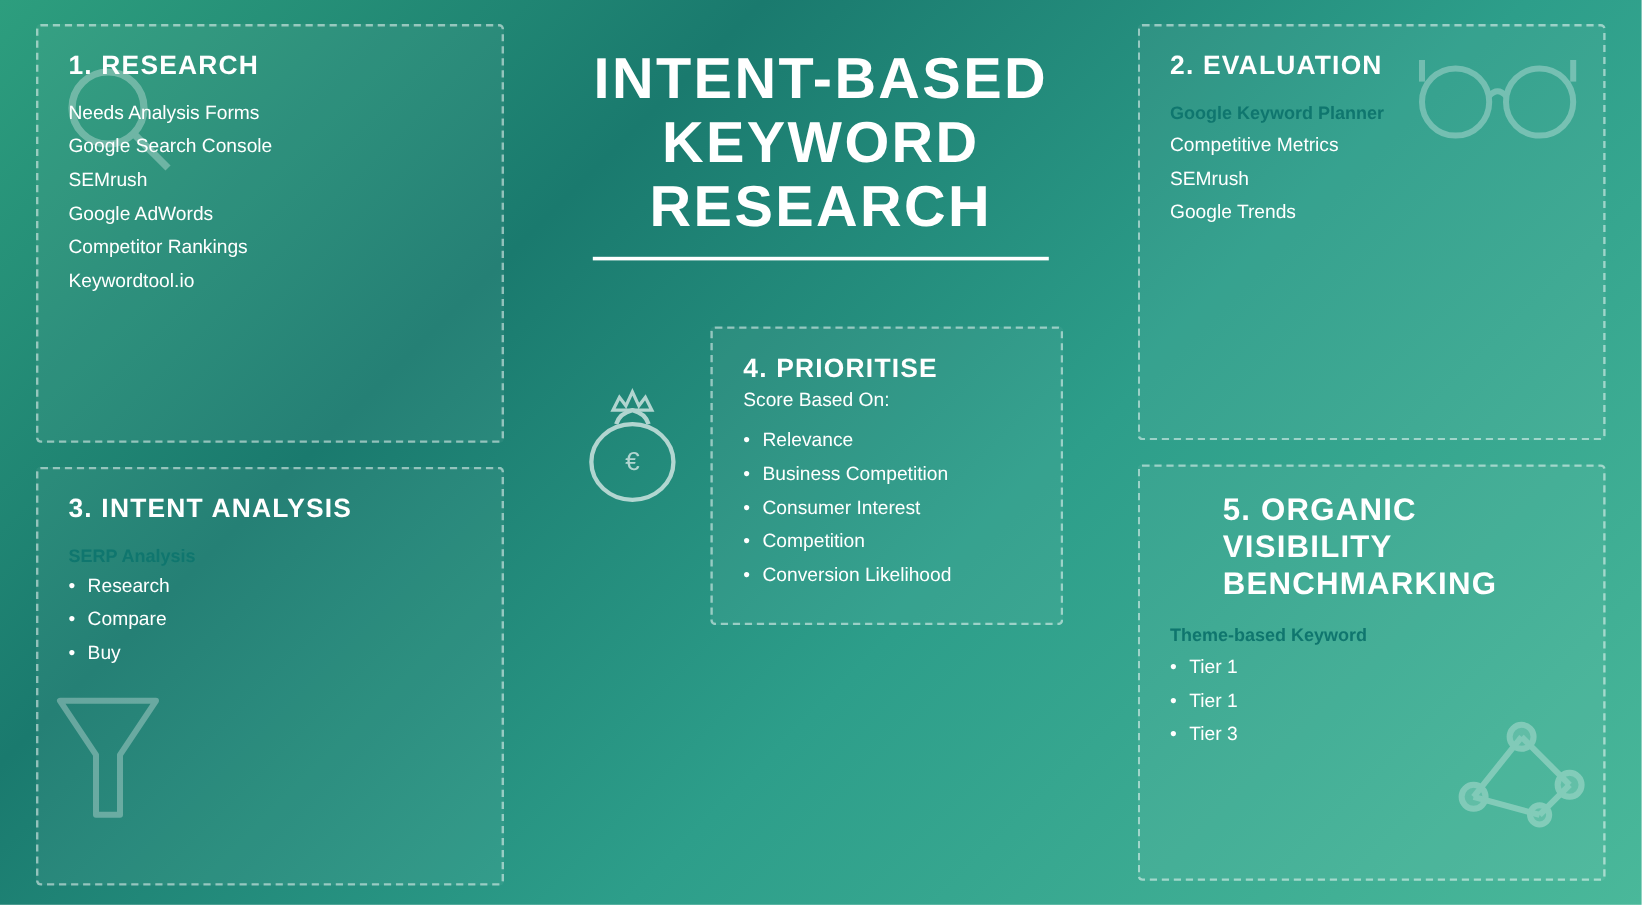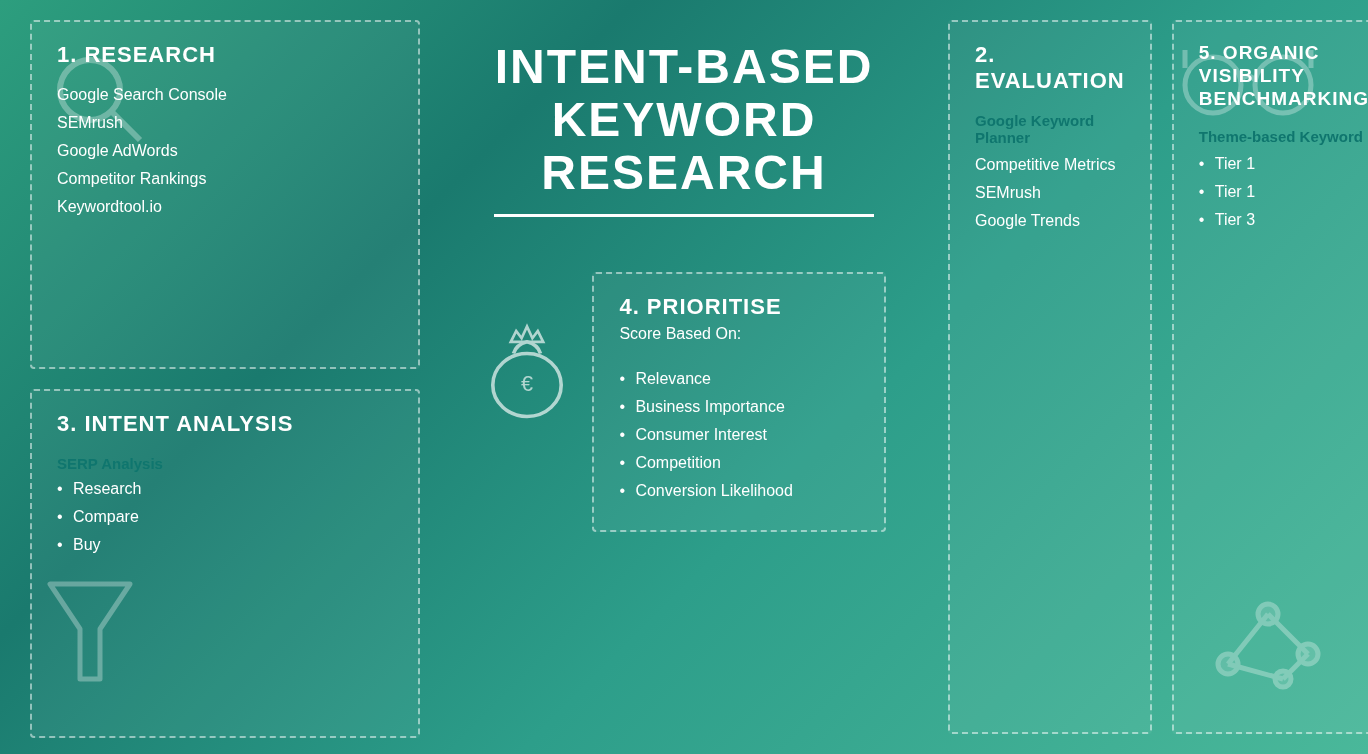--- a/index.html
+++ b/index.html
@@ -37,21 +37,21 @@
       display: flex;
       flex-direction: column;
       align-items: center;
       padding: 20px;
     }
 
     
     .right-col {
       width: 440px;
       display: flex;
-      flex-direction: row;
+      flex-direction: column;
       padding: 20px 30px 20px 20px;
       gap: 20px;
     }
 
     
     .card {
       border: 2px dashed rgba(255,255,255,0.5);
       border-radius: 4px;
       padding: 20px 25px;
       position: relative;
@@ -135,21 +135,21 @@
       font-size: 22px;
       font-weight: 900;
       letter-spacing: 1px;
       text-transform: uppercase;
       margin-bottom: 5px;
     }
 
     .score-label {
       font-size: 16px;
       color: white;
-      margin-bottom: 27px;
+      margin-bottom: 16px;
       font-weight: 500;
     }
 
     
     .icon-container {
       position: absolute;
       opacity: 0.3;
     }
 
     
@@ -205,26 +205,27 @@
     .eval-card {
       flex: 1;
     }
 
     
     .organic-card {
       flex: 1;
     }
 
     .organic-title {
-      font-size: 19px;
+      font-size: 26px;
       font-weight: 900;
       letter-spacing: 1px;
       text-transform: uppercase;
       margin-bottom: 18px;
       line-height: 1.2;
+      margin-left: 44px;
     }
   </style>
 </head>
 <body>
 
 <div class="page-container">
 
   <div class="icon-container search-icon-wrap">
     <svg viewBox="0 0 100 100" width="100" height="100" fill="none" stroke="white" stroke-width="6">
       <circle cx="40" cy="40" r="30"></circle>
@@ -260,20 +261,21 @@
       <line x1="100" y1="70" x2="75" y2="95"></line>
       <line x1="20" y1="80" x2="75" y2="95"></line>
     </svg>
   </div>
 
   <div class="left-col">
 
     <div class="card research-card">
       <div class="card-title">1. RESEARCH</div>
       <ul class="card-list">
+        <li>Needs Analysis Forms</li>
         <li>Google Search Console</li>
         <li>SEMrush</li>
         <li>Google AdWords</li>
         <li>Competitor Rankings</li>
         <li>Keywordtool.io</li>
       </ul>
     </div>
 
     <div class="card intent-card">
       <div class="card-title">3. INTENT ANALYSIS</div>
@@ -308,21 +310,21 @@
 
           <text x="50" y="87" text-anchor="middle" font-size="24" fill="white" stroke="none" font-family="Arial">€</text>
         </svg>
       </div>
 
       <div class="prioritise-card">
         <div class="prioritise-title">4. PRIORITISE</div>
         <div class="score-label">Score Based On:</div>
         <ul class="card-list">
           <li class="bullet">Relevance</li>
-          <li class="bullet">Business Importance</li>
+          <li class="bullet">Business Competition</li>
           <li class="bullet">Consumer Interest</li>
           <li class="bullet">Competition</li>
           <li class="bullet">Conversion Likelihood</li>
         </ul>
       </div>
     </div>
 
   </div>
 
   <div class="right-col">

